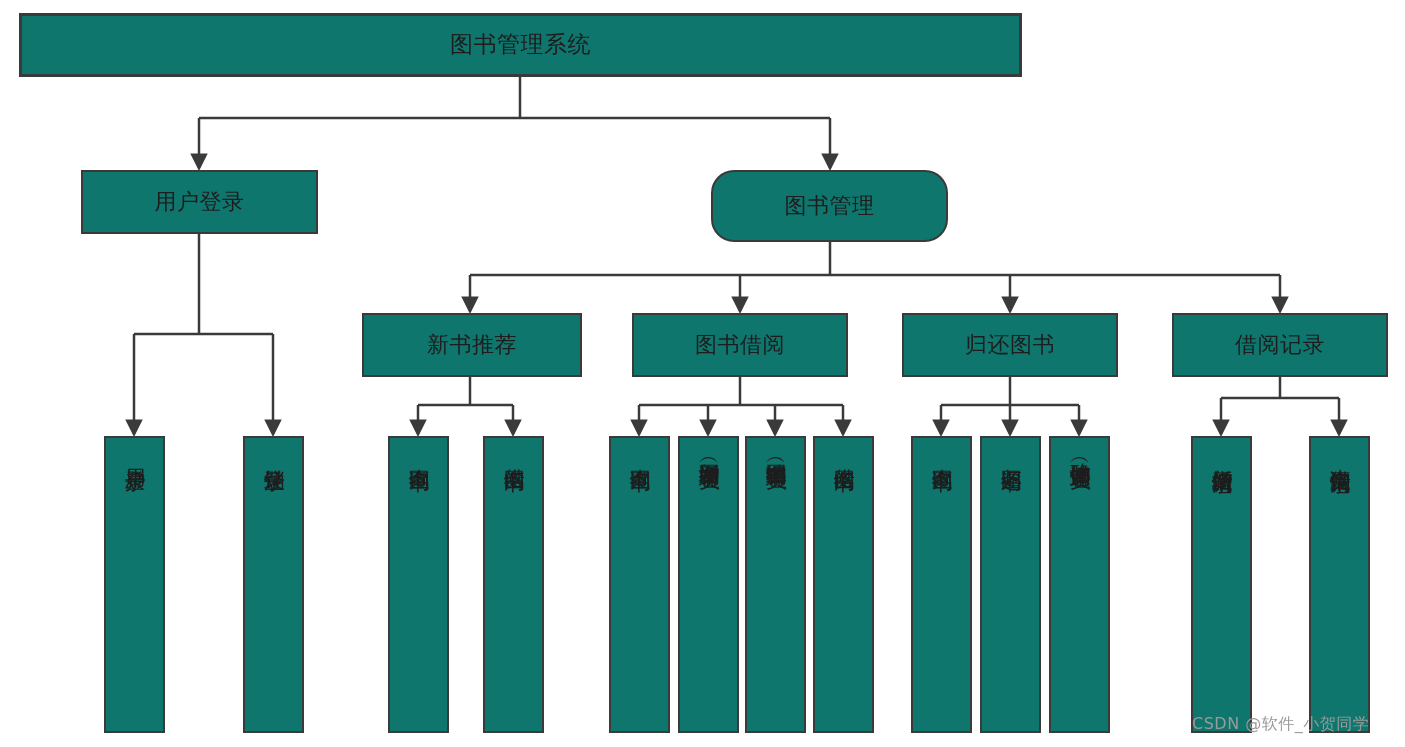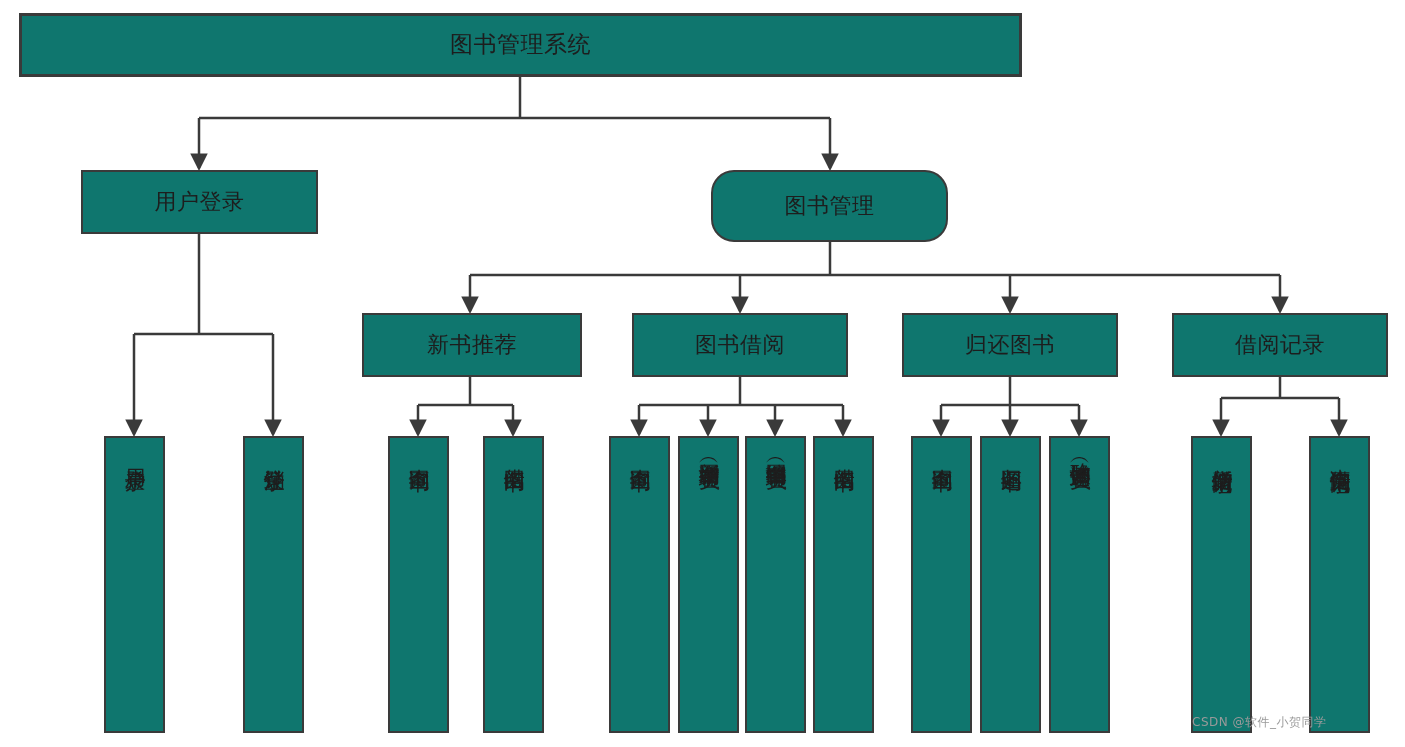--- a/index.html
+++ b/index.html
@@ -66,21 +66,21 @@
     color: #1d1d1d;
     display: block;
   }
   .node-leaf-tall {
     padding-top: 8px;
   }
   #watermark {
     position: absolute;
     left: 1192px;
     top: 714px;
-    font-size: 12px;
+    font-size: 16px;
     color: #9a9a9a;
     white-space: nowrap;
     letter-spacing: 0.5px;
   }
 </style>
 </head>
 <body>
 
 <div id="diagram-root">
 

